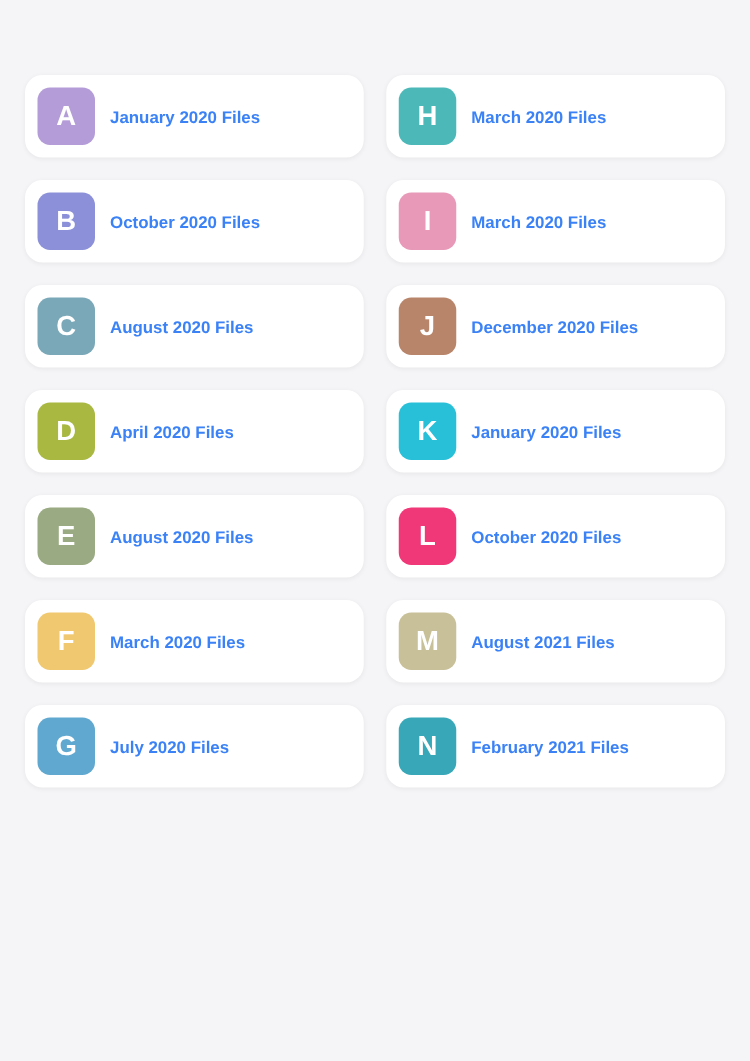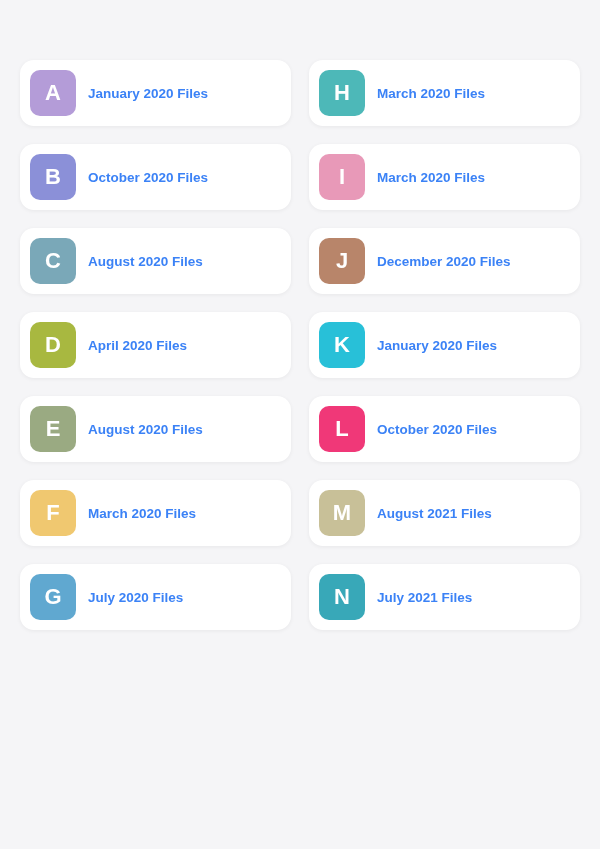--- a/index.html
+++ b/index.html
@@ -100,15 +100,15 @@
     <div class="folder-item">
       <div class="folder-icon" style="background: rgb(200, 192, 152);">M</div>
       <span class="folder-label">August 2021 Files</span>
     </div>
     <div class="folder-item">
       <div class="folder-icon" style="background: rgb(96, 168, 208);">G</div>
       <span class="folder-label">July 2020 Files</span>
     </div>
     <div class="folder-item">
       <div class="folder-icon" style="background: rgb(56, 168, 184);">N</div>
-      <span class="folder-label">July 2021 Files</span>
+      <span class="folder-label">February 2021 Files</span>
     </div>
   </div>
 
 </body></html>

